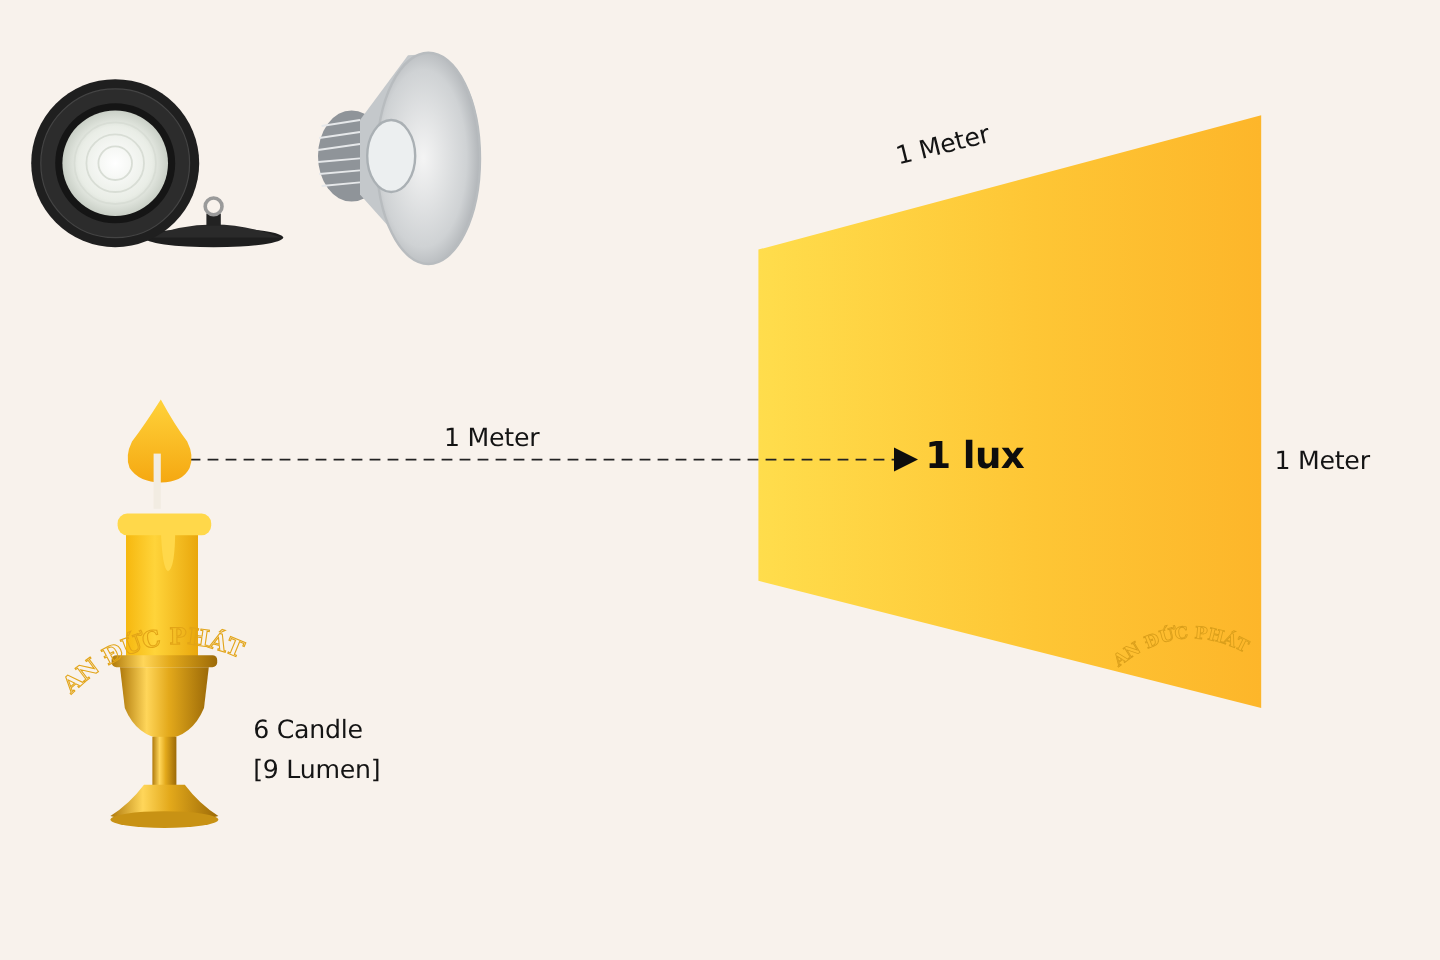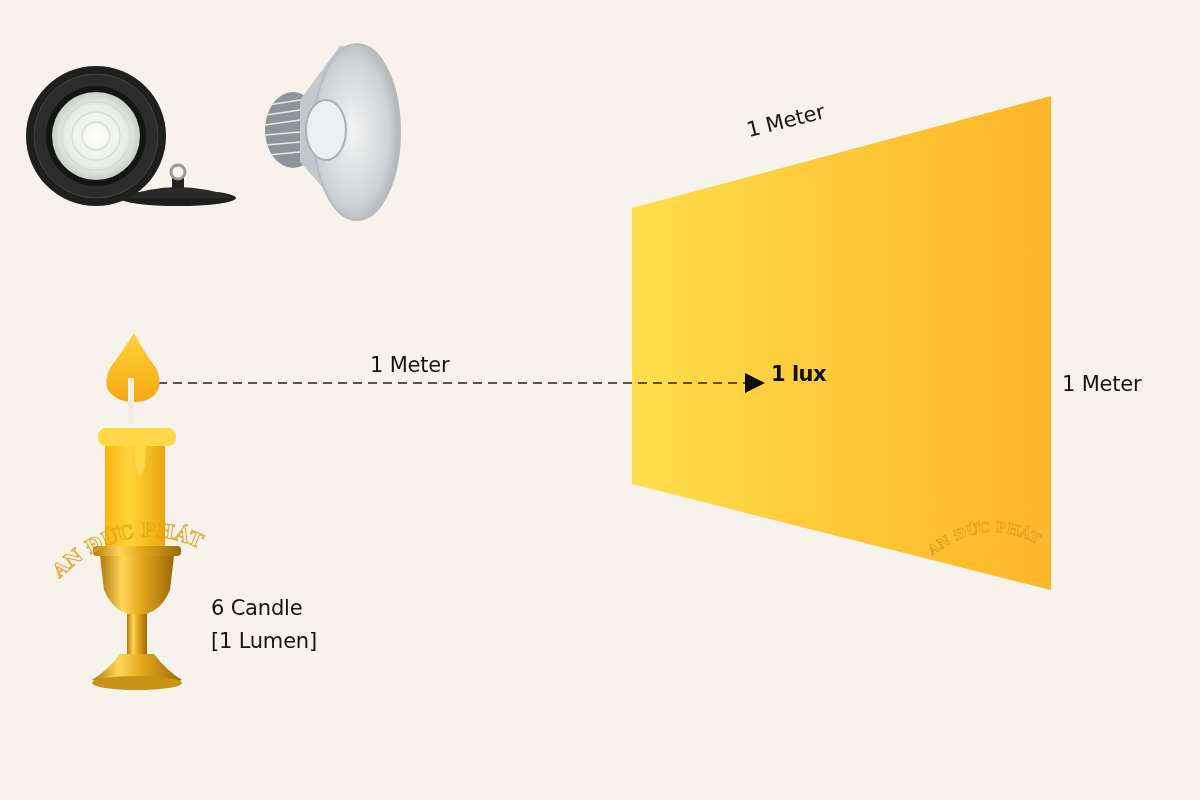--- a/index.html
+++ b/index.html
@@ -17,21 +17,21 @@
       font-family: "DejaVu Sans", sans-serif;
       font-size: 21px;
       color: #141414;
       white-space: nowrap;
       letter-spacing: -0.2px;
     }
     .lux-label {
       position: absolute;
       font-family: "DejaVu Sans", sans-serif;
       font-weight: bold;
-      font-size: 21px;
+      font-size: 31px;
       color: #0d0d0d;
       white-space: nowrap;
       letter-spacing: -0.5px;
     }
     .watermark {
       font-family: "DejaVu Serif", serif;
       font-weight: bold;
     }
   </style>
 </head>
@@ -141,14 +141,14 @@
 
   <div class="label" style="left:750px;top:118px;transform:rotate(-14deg);transform-origin:left bottom;">1 Meter</div>
 
   <div class="label" style="left:370px;top:353px;">1 Meter</div>
 
   <div class="lux-label" style="left:771px;top:362px;">1 lux</div>
 
   <div class="label" style="left:1062px;top:372px;">1 Meter</div>
 
   <div class="label" style="left:211px;top:596px;">6 Candle</div>
-  <div class="label" style="left:211px;top:629px;">[1 Lumen]</div>
+  <div class="label" style="left:211px;top:629px;">[9 Lumen]</div>
 </div>
 
 </body></html>

